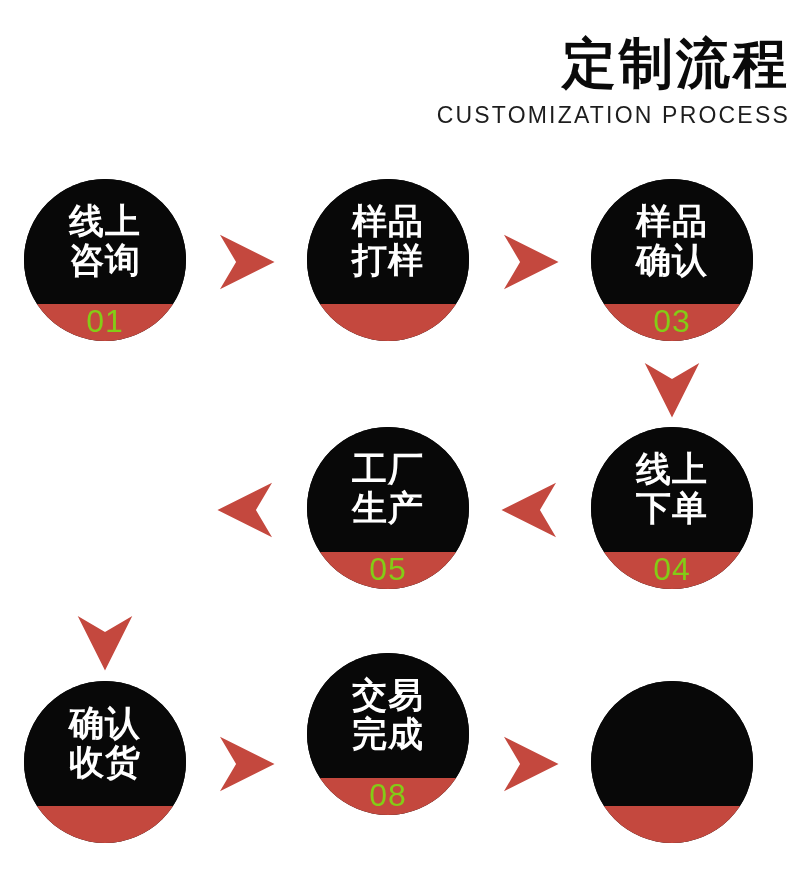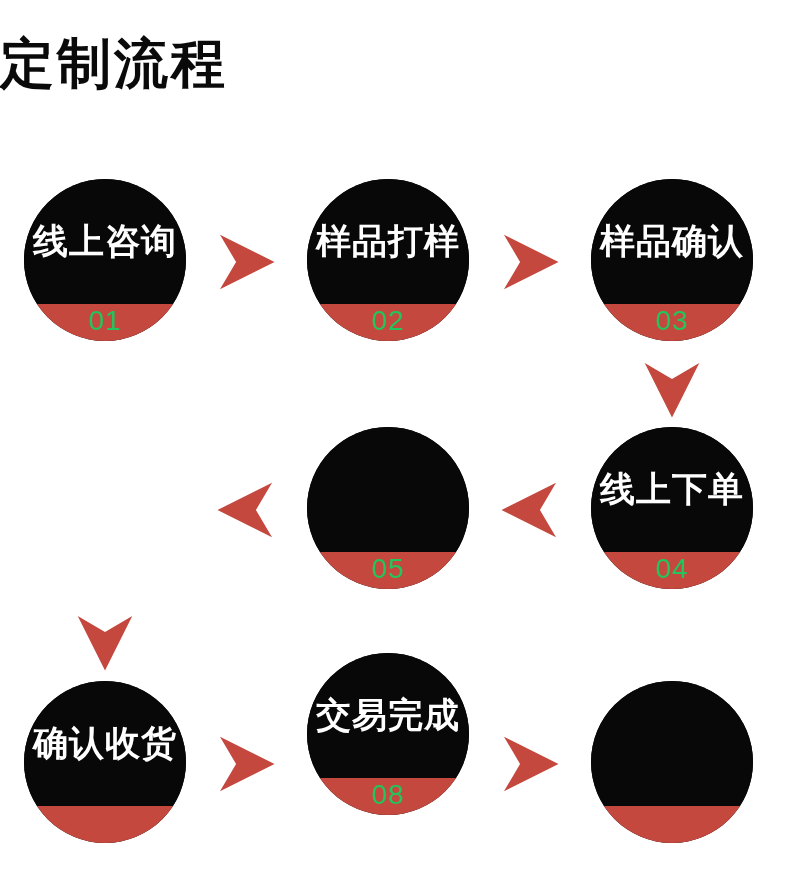--- a/index.html
+++ b/index.html
@@ -15,21 +15,21 @@
     font-family: "Liberation Sans", "DejaVu Sans", sans-serif;
     -webkit-font-smoothing: antialiased;
   }
 
   
   #header {
     position: absolute;
     top: 0;
     left: 0;
     width: 790px;
-    text-align: left;
+    text-align: right;
   }
   #page-title {
     margin: 0;
     padding-top: 36px;
     font-size: 54px;
     line-height: 1.04;
     font-weight: 700;
     color: #0a0a0a;
     letter-spacing: 3px;
     font-family: "DejaVu Sans", "Liberation Sans", sans-serif;
@@ -80,42 +80,43 @@
     height: 23%;
     background: #c4483e;
   }
   .node-label {
     position: absolute;
     left: 0;
     top: 0;
     width: 100%;
     height: 77%;
     display: flex;
+    flex-direction: column;
     align-items: center;
     justify-content: center;
     color: #ffffff;
     font-weight: 700;
     font-size: 35px;
     line-height: 1.12;
     letter-spacing: 1px;
     font-family: "DejaVu Sans", "Liberation Sans", sans-serif;
     white-space: nowrap;
   }
   .node-label .lbl-line { display: block; }
   .node-number {
     position: absolute;
     left: 0;
     bottom: 0;
     width: 100%;
     height: 23%;
     display: flex;
     align-items: center;
     justify-content: center;
-    color: #22c55e;
-    font-size: 28px;
+    color: #84cc16;
+    font-size: 32px;
     font-weight: 400;
     letter-spacing: 1px;
     font-family: "Liberation Sans", "DejaVu Sans", sans-serif;
     padding-bottom: 2px;
     box-sizing: border-box;
   }
 
   
   .arrow {
     position: absolute;
@@ -127,40 +128,40 @@
   .arrow svg { display: block; width: 62px; height: 62px; }
   .arrow.dir-right svg { transform: rotate(0deg); }
   .arrow.dir-left  svg { transform: rotate(180deg); }
   .arrow.dir-down  svg { transform: rotate(90deg); }
 </style>
 </head>
 <body>
 
 <div id="header">
   <h1 id="page-title">定制流程</h1>
+  <div id="page-subtitle">CUSTOMIZATION PROCESS</div>
 </div>
 
 <div id="flow">
     <div class="node" style="left: 105px; top: 260px;">
       <div class="node-fill-black" style="background: rgb(8, 8, 8);"></div>
       <div class="node-fill-red" style="background: rgb(196, 72, 62);"></div>
       <div class="node-label">
         <span class="lbl-line">线上</span>
         <span class="lbl-line">咨询</span>
       </div>
       <div class="node-number">01</div>
     </div>
     <div class="node" style="left: 388px; top: 260px;">
       <div class="node-fill-black" style="background: rgb(8, 8, 8);"></div>
       <div class="node-fill-red" style="background: rgb(196, 72, 62);"></div>
       <div class="node-label">
         <span class="lbl-line">样品</span>
         <span class="lbl-line">打样</span>
       </div>
-      <div class="node-number">02</div>
     </div>
     <div class="node" style="left: 672px; top: 260px;">
       <div class="node-fill-black" style="background: rgb(8, 8, 8);"></div>
       <div class="node-fill-red" style="background: rgb(196, 72, 62);"></div>
       <div class="node-label">
         <span class="lbl-line">样品</span>
         <span class="lbl-line">确认</span>
       </div>
       <div class="node-number">03</div>
     </div>
@@ -169,20 +170,24 @@
       <div class="node-fill-red" style="background: rgb(196, 72, 62);"></div>
       <div class="node-label">
         <span class="lbl-line">线上</span>
         <span class="lbl-line">下单</span>
       </div>
       <div class="node-number">04</div>
     </div>
     <div class="node" style="left: 388px; top: 508px;">
       <div class="node-fill-black" style="background: rgb(8, 8, 8);"></div>
       <div class="node-fill-red" style="background: rgb(196, 72, 62);"></div>
+      <div class="node-label">
+        <span class="lbl-line">工厂</span>
+        <span class="lbl-line">生产</span>
+      </div>
       <div class="node-number">05</div>
     </div>
     <div class="node" style="left: 105px; top: 762px;">
       <div class="node-fill-black" style="background: rgb(8, 8, 8);"></div>
       <div class="node-fill-red" style="background: rgb(196, 72, 62);"></div>
       <div class="node-label">
         <span class="lbl-line">确认</span>
         <span class="lbl-line">收货</span>
       </div>
     </div>

